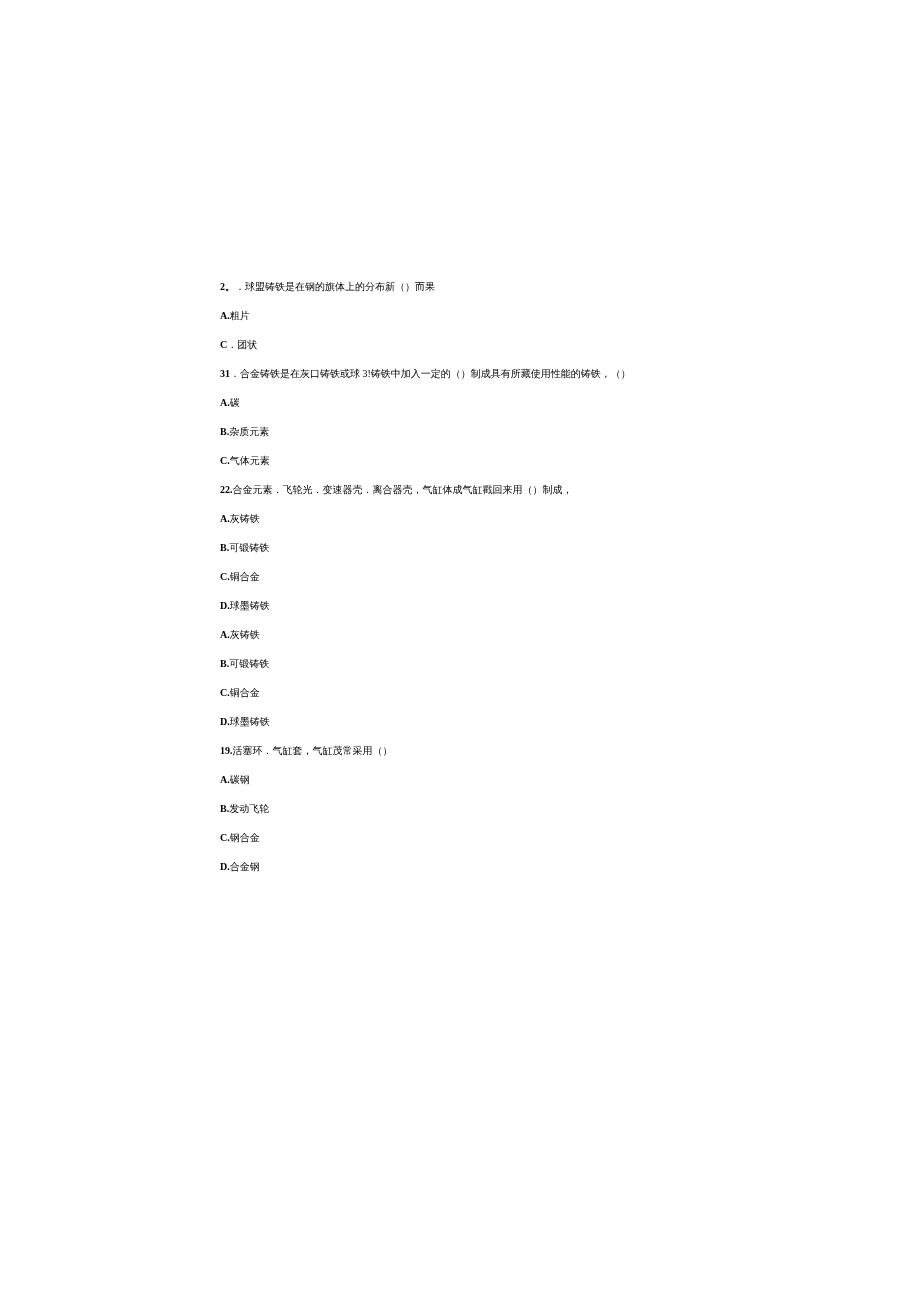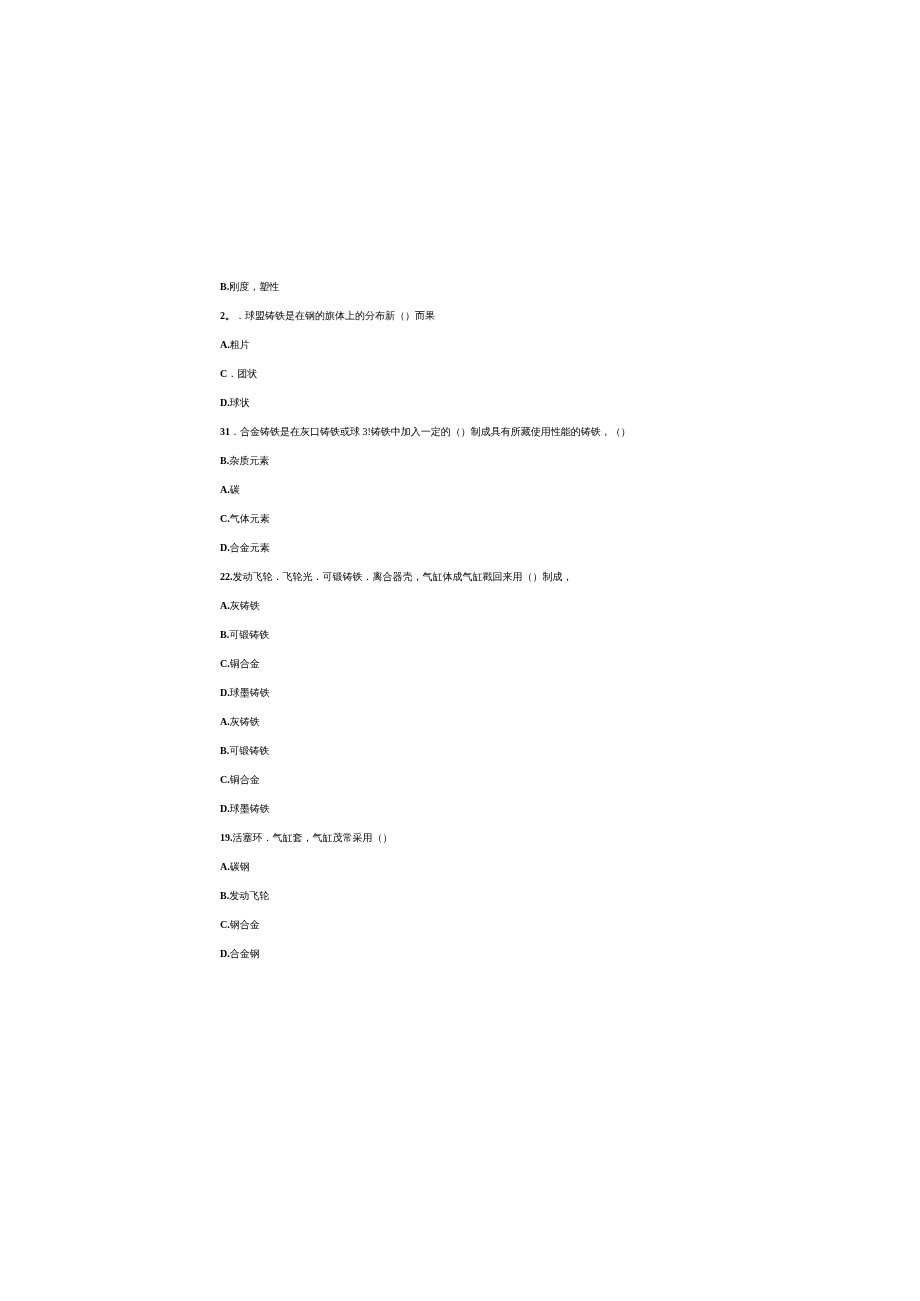--- a/index.html
+++ b/index.html
@@ -20,31 +20,28 @@
       margin-bottom: 15px;
     }
     .bold {
       font-weight: bold;
     }
   </style>
 </head>
 <body>
 
 <div id="content">
-    <p class="line"><span class="bold">B.</span><span>刚度，塑性</span></p>
     <p class="line"><span class="bold">2。</span><span>．球盟铸铁是在钢的旗体上的分布新（）而果</span></p>
     <p class="line"><span class="bold">A.</span><span>粗片</span></p>
     <p class="line"><span class="bold">C</span><span>．团状</span></p>
-    <p class="line"><span class="bold">D.</span><span>球状</span></p>
     <p class="line"><span class="bold">31</span><span>．合金铸铁是在灰口铸铁或球 3!铸铁中加入一定的（）制成具有所藏使用性能的铸铁，（）</span></p>
+    <p class="line"><span class="bold">A.</span><span>碳</span></p>
     <p class="line"><span class="bold">B.</span><span>杂质元素</span></p>
-    <p class="line"><span class="bold">A.</span><span>碳</span></p>
     <p class="line"><span class="bold">C.</span><span>气体元素</span></p>
-    <p class="line"><span class="bold">D.</span><span>合金元素</span></p>
-    <p class="line"><span class="bold">22.</span><span>发动飞轮．飞轮光．可锻铸铁．离合器壳，气缸体成气缸戳回来用（）制成，</span></p>
+    <p class="line"><span class="bold">22.</span><span>合金元素．飞轮光．变速器壳．离合器壳，气缸体成气缸戳回来用（）制成，</span></p>
     <p class="line"><span class="bold">A.</span><span>灰铸铁</span></p>
     <p class="line"><span class="bold">B.</span><span>可锻铸铁</span></p>
     <p class="line"><span class="bold">C.</span><span>铜合金</span></p>
     <p class="line"><span class="bold">D.</span><span>球墨铸铁</span></p>
     <p class="line"><span class="bold">A.</span><span>灰铸铁</span></p>
     <p class="line"><span class="bold">B.</span><span>可锻铸铁</span></p>
     <p class="line"><span class="bold">C.</span><span>铜合金</span></p>
     <p class="line"><span class="bold">D.</span><span>球墨铸铁</span></p>
     <p class="line"><span class="bold">19.</span><span>活塞环．气缸套，气缸茂常采用（）</span></p>
     <p class="line"><span class="bold">A.</span><span>碳钢</span></p>

